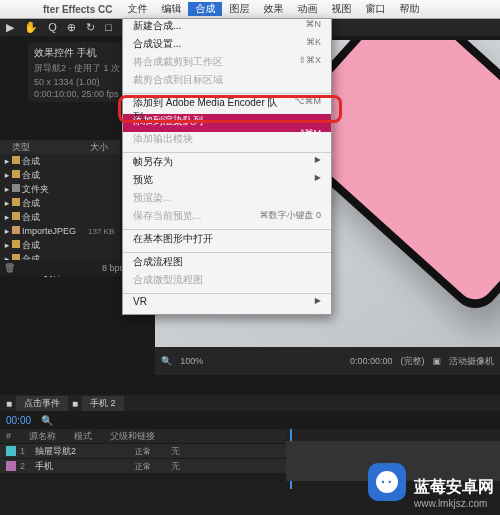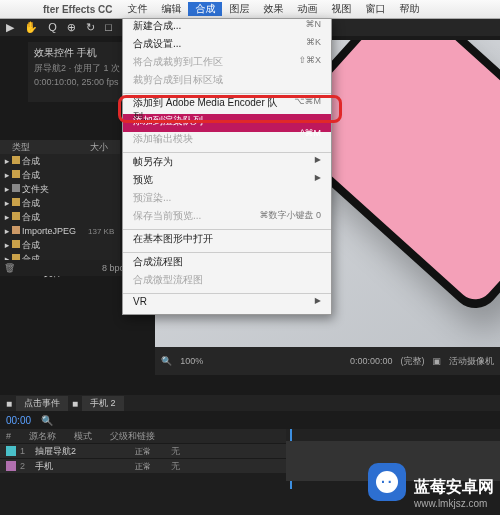--- a/index.html
+++ b/index.html
@@ -141,20 +141,21 @@
     <span>⊕</span>
     <span>↻</span>
     <span>□</span>
     <span>✒</span>
     <span>T</span>
   </div>
 
 <div class="effects">
   <div class="etab">效果控件 手机</div>
   <div class="eline">屏导航2 · 使用了 1 次</div>
+  <div class="eline">50 x 1334 (1.00)</div>
   <div class="eline">0:00:10:00, 25:00 fps</div>
 </div>
 
 <div class="project">
   <div class="phead">
     <span>类型</span>
     <span>大小</span>
   </div>
   <div id="prows">
       <div class="prow">

